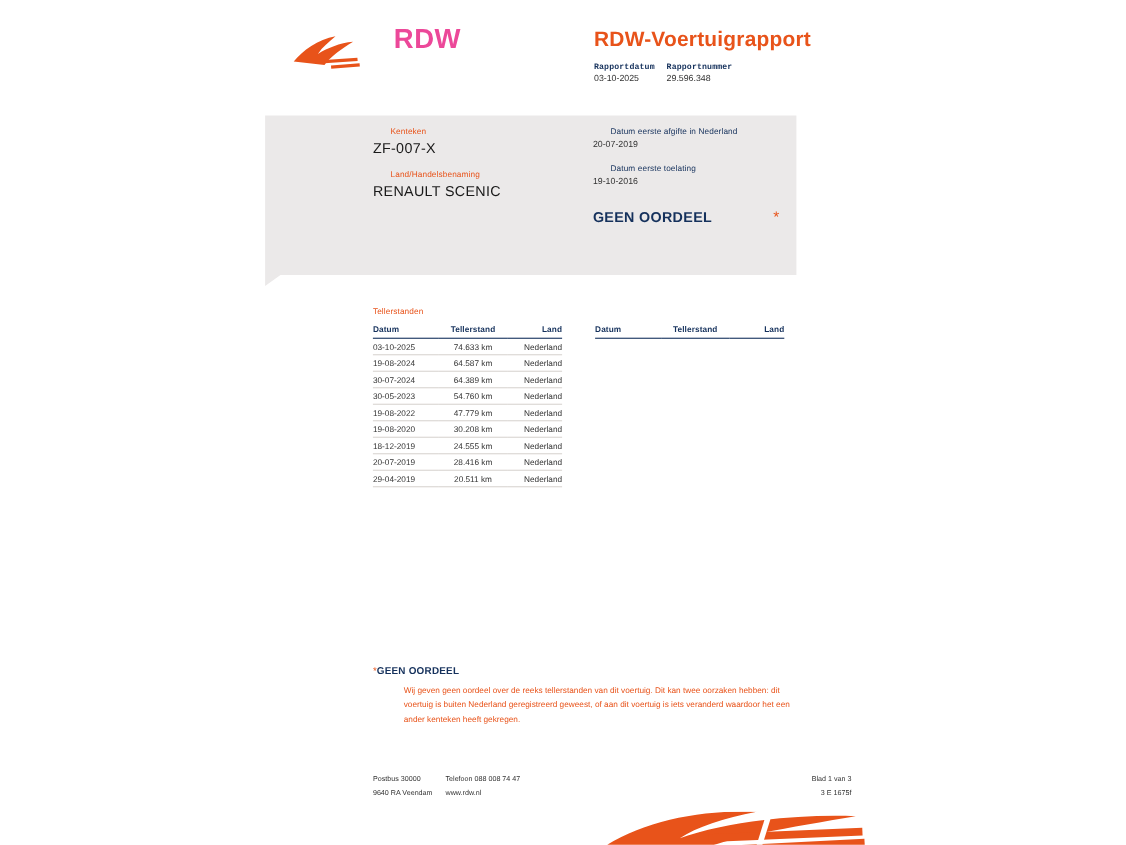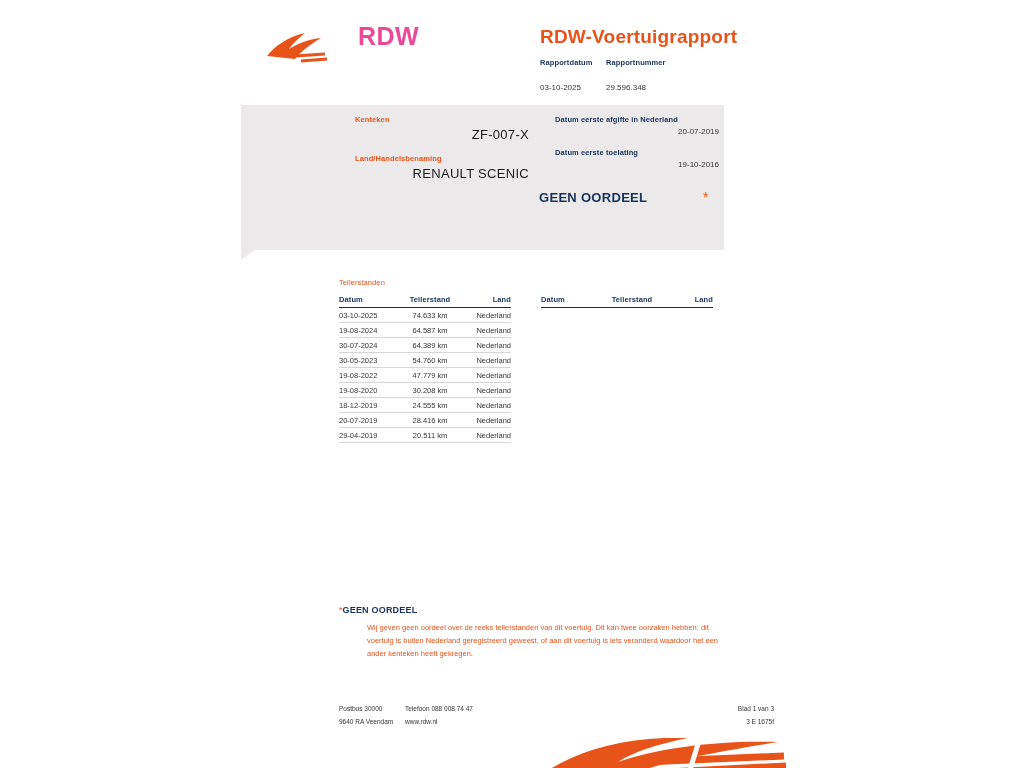--- a/index.html
+++ b/index.html
@@ -65,22 +65,23 @@
   .rep-meta .col {
     display: inline-block;
     vertical-align: top;
   }
   .rep-meta .col.a { width: 66px; }
   .rep-meta .lbl {
     font-weight: bold;
     color: #15315c;
     font-size: 7.5px;
     display: block;
-    margin-bottom: 16px;
+    margin-bottom: 1px;
     letter-spacing: 0.1px;
+    font-family: Liberation Mono, monospace;
   }
   .rep-meta .val {
     color: #333;
     font-size: 8px;
     display: block;
   }
 
   
   .panel {
     position: absolute;
@@ -93,34 +94,33 @@
   .panel-notch {
     position: absolute;
     left: 241px;
     top: 250px;
     width: 0; height: 0;
     border-top: 10px solid #ebe9e9;
     border-right: 14px solid transparent;
   }
   .field-label {
     font-size: 7.5px;
-    font-weight: bold;
+    font-weight: normal;
     color: #e8531a;
     letter-spacing: 0.1px;
     padding-left: 16px;
   }
   .field-label.blue {
     color: #15315c;
   }
   .field-value {
     font-size: 13px;
     color: #1a1a1a;
     margin-top: 3px;
     letter-spacing: 0.3px;
-    text-align: right;
   }
   .field-value.small {
     font-size: 8px;
     color: #333;
     letter-spacing: 0;
     margin-top: 3px;
   }
   .p-left {
     position: absolute;
     left: 98px;

